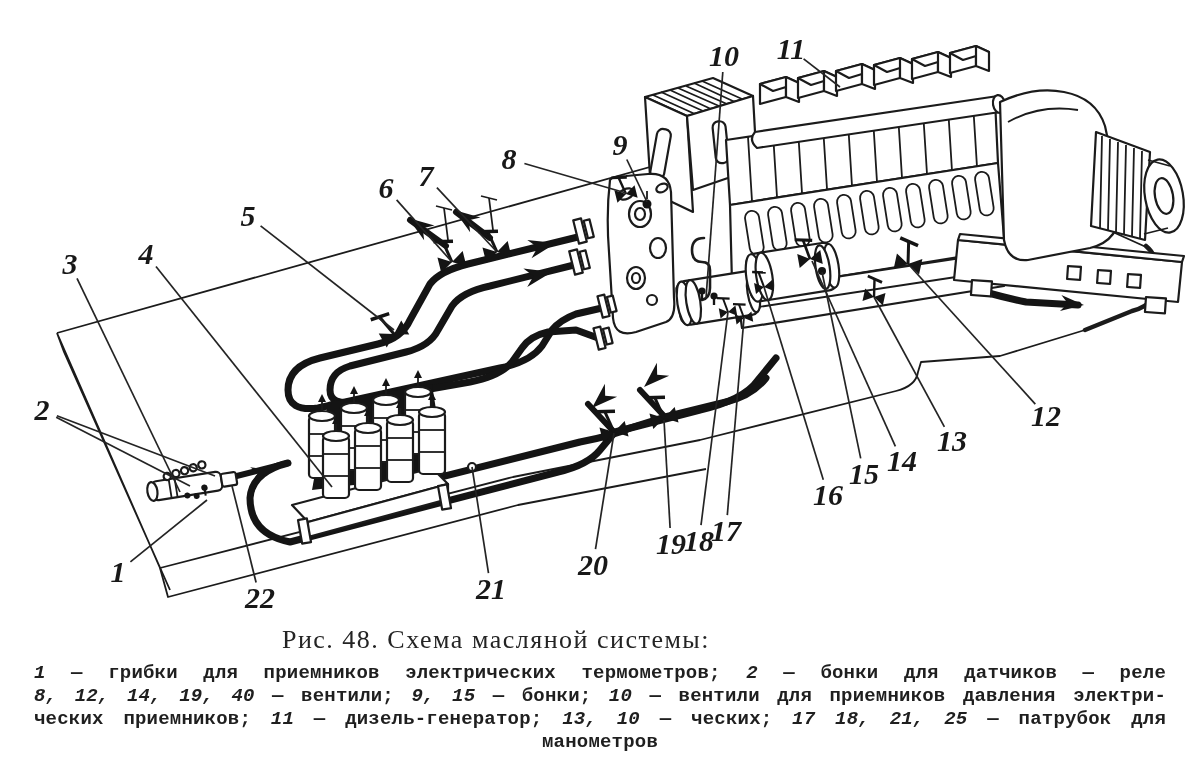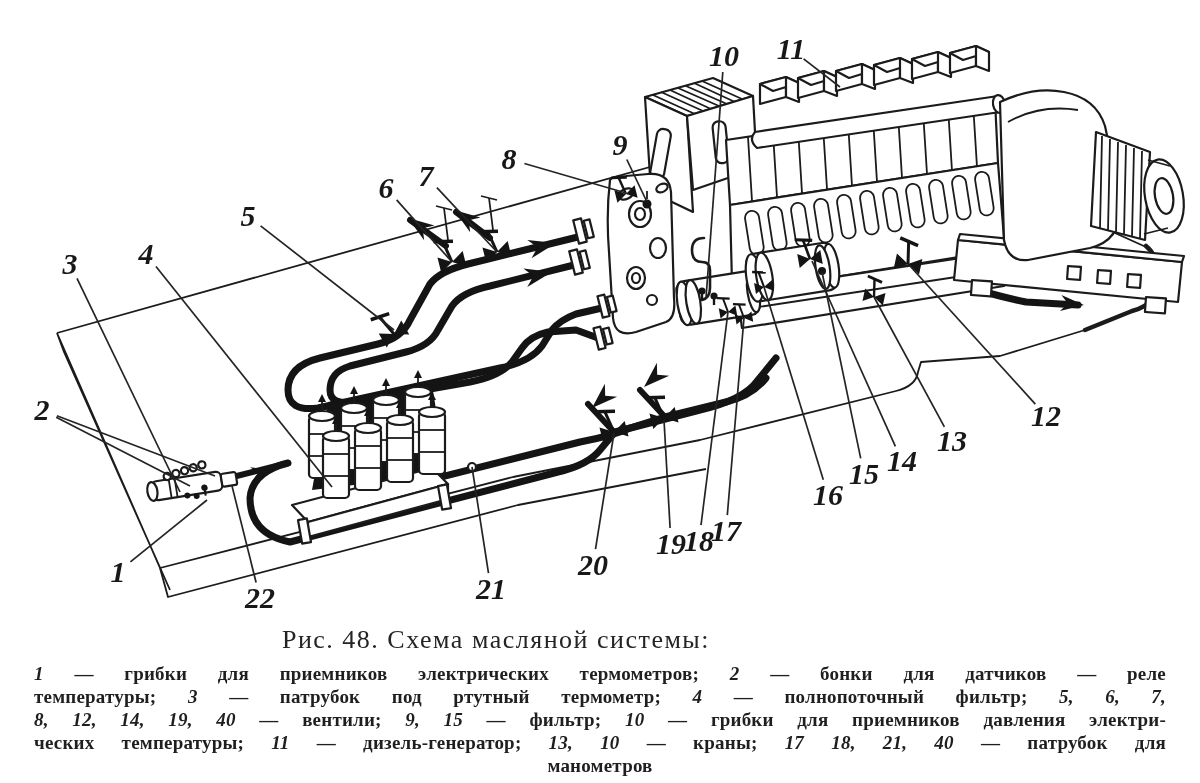--- a/index.html
+++ b/index.html
@@ -2,21 +2,21 @@
 <html><head>
 <meta charset="utf-8">
 <style>
   html,body{margin:0;padding:0;background:#ffffff;width:1200px;height:783px;overflow:hidden;}
   body{font-family:"Liberation Serif","DejaVu Serif",serif;color:#1b1b1b;}
   .figure-wrap{position:relative;width:1200px;height:620px;}
   svg{display:block;}
   .caption{width:992px;text-align:center;font-size:26px;letter-spacing:1.5px;margin-top:5px;
            font-weight:400;color:#242424;}
   .legend{width:1132px;margin:7px auto 0 auto;font-size:19px;font-weight:bold;line-height:23px;
-          color:#1f1f1f;letter-spacing:0.2px;}
+          color:#1f1f1f;letter-spacing:0.2px;font-family:Liberation Mono, monospace;}
   .legend .ln{text-align:justify;text-align-last:justify;white-space:nowrap;}
   .legend .ln.center{text-align:right;text-align-last:center;}
   .legend .n{font-style:italic;}
   .stroke{fill:none;stroke:#1b1b1b;stroke-width:2.2;stroke-linejoin:round;stroke-linecap:round;}
   .thin{fill:none;stroke:#1b1b1b;stroke-width:1.8;stroke-linejoin:round;}
   .pipe{fill:none;stroke:#141414;stroke-width:7;stroke-linejoin:round;stroke-linecap:round;}
   .pipe2{fill:none;stroke:#141414;stroke-width:6;stroke-linejoin:round;stroke-linecap:round;}
   .white{fill:#ffffff;stroke:#1b1b1b;stroke-width:2.2;stroke-linejoin:round;}
   .ink{fill:#141414;stroke:none;}
   .callout-num{font-family:"Liberation Serif","DejaVu Serif",serif;font-style:italic;font-weight:700;
@@ -375,17 +375,16 @@
         <text x="491" y="599" text-anchor="middle" class="callout-num">21</text>
         <line x1="256.1" y1="582.5" x2="232" y2="486" class="leader"></line>
         <text x="260" y="608" text-anchor="middle" class="callout-num">22</text>
       </g>
 </svg>
 </div>
 
 <div class="caption">Рис. 48. Схема масляной системы:</div>
 <div class="legend" id="legend">
     <div class="ln"><span class="n">1</span><span> — грибки для приемников электрических термометров; </span><span class="n">2</span><span> — бонки для датчиков — реле</span></div>
-    <div class="ln"><span>температуры; </span><span class="n">3</span><span> — патрубок под ртутный термометр; </span><span class="n">4</span><span> — полнопоточный фильтр; </span><span class="n">5, 6, 7,</span></div>
-    <div class="ln"><span class="n">8, 12, 14, 19, 40</span><span> — вентили; </span><span class="n">9, 15</span><span> — фильтр; </span><span class="n">10</span><span> — грибки для приемников давления электри-</span></div>
-    <div class="ln"><span>ческих температуры; </span><span class="n">11</span><span> — дизель-генератор; </span><span class="n">13, 10</span><span> — краны; </span><span class="n">17 18, 21, 40</span><span> — патрубок для</span></div>
+    <div class="ln"><span class="n">8, 12, 14, 19, 40</span><span> — вентили; </span><span class="n">9, 15</span><span> — бонки; </span><span class="n">10</span><span> — вентили для приемников давления электри-</span></div>
+    <div class="ln"><span>ческих приемников; </span><span class="n">11</span><span> — дизель-генератор; </span><span class="n">13, 10</span><span> — ческих; </span><span class="n">17 18, 21, 25</span><span> — патрубок для</span></div>
     <div class="ln center"><span>манометров</span></div>
   </div>
 
 </body></html>

